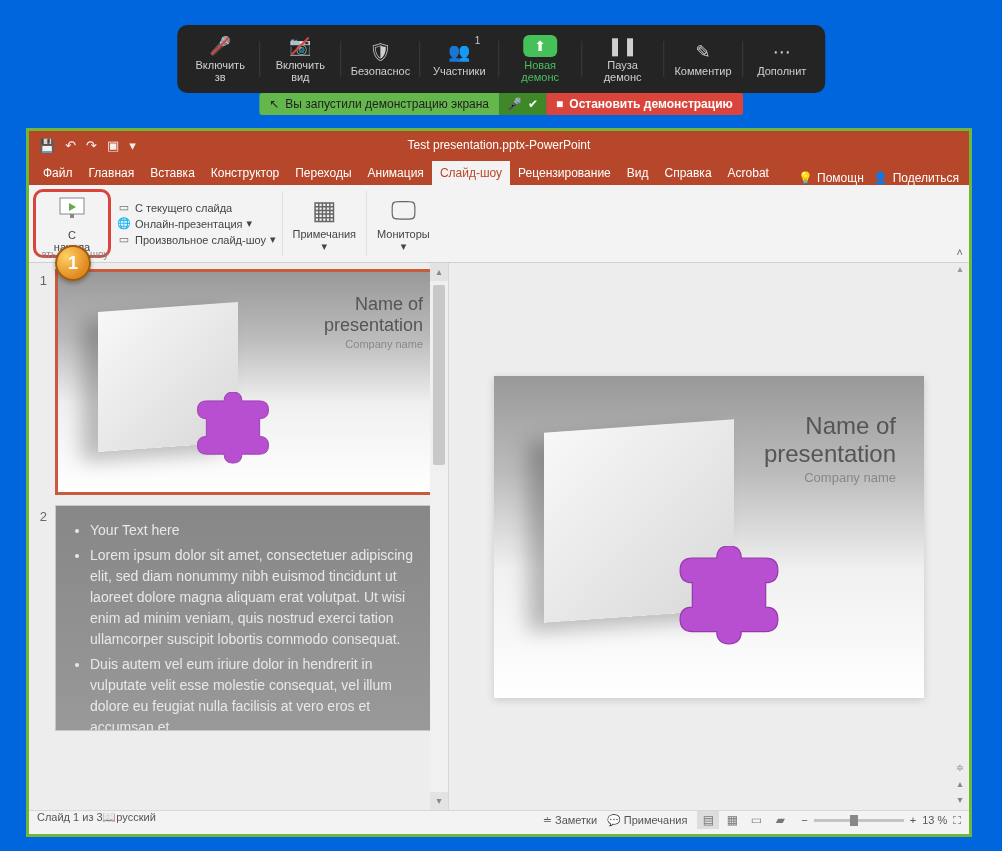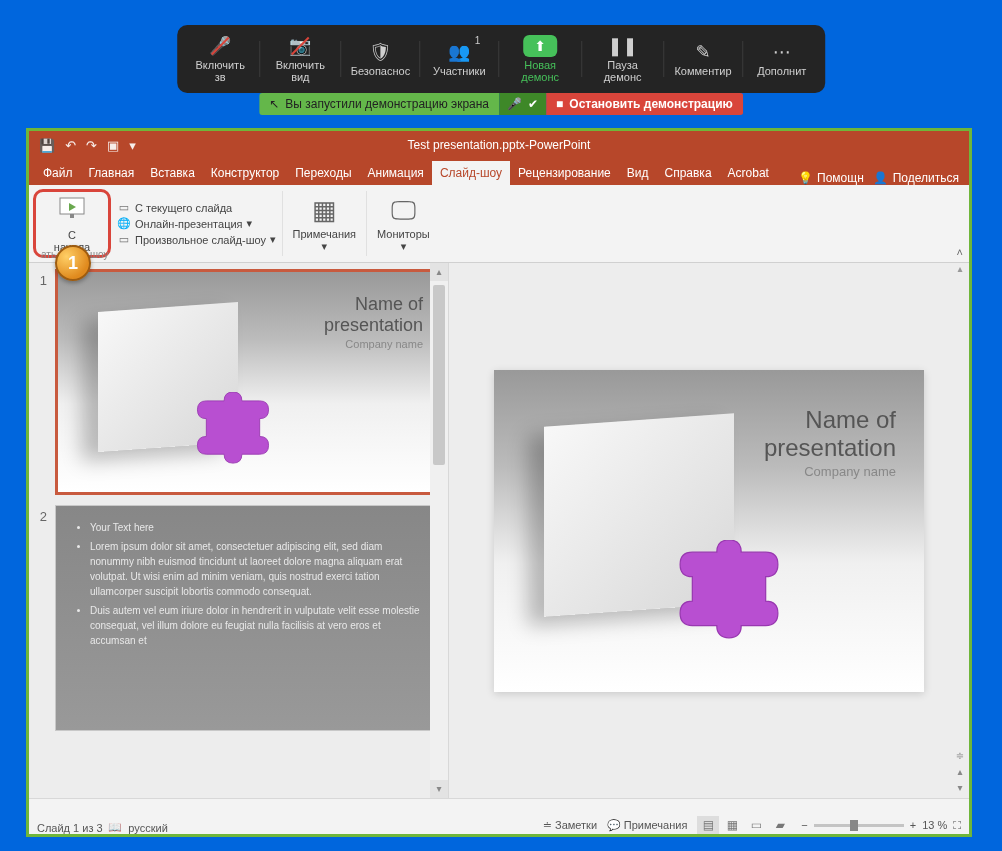--- a/index.html
+++ b/index.html
@@ -56,29 +56,29 @@
 .tslide{flex:1;height:226px;background:#fff;border:1px solid #c8c8c8;position:relative;overflow:hidden}
 .tslide.selected{border:3px solid #c85a3e}
 .puzzle-slide{position:relative;width:100%;height:100%;background:linear-gradient(180deg,#999 0%,#bbb 30%,#f0f0f0 60%,#fff 100%)}
 .puzzle-slide .title{position:absolute;right:18px;top:22px;text-align:right;color:#555}
 .puzzle-slide .title .t1{font-size:18px;font-weight:400}
 .puzzle-slide .title .t2{font-size:11px;color:#888;margin-top:2px}
 .puzzle-cube{position:absolute;left:40px;top:35px;width:140px;height:140px;background:linear-gradient(135deg,#f8f8f8,#d8d8d8);transform:skewY(-4deg);box-shadow:-16px 8px 20px rgba(0,0,0,0.25)}
 .puzzle-piece{position:absolute;left:130px;top:120px;width:90px;height:80px}
 .master-slide{position:relative;width:100%;height:100%;background:linear-gradient(180deg,#878787 0%,#999 100%);color:#fff;padding:14px 18px}
 .master-slide h3{font-size:16px;font-weight:400;margin-bottom:8px}
-.master-slide ul{list-style:disc;padding-left:16px;font-size:10px;line-height:1.5;color:#e8e8e8}
+.master-slide ul{list-style:disc;padding-left:16px;font-size:14px;line-height:1.5;color:#e8e8e8}
 .master-slide ul li{margin-bottom:4px}
 .main-slide{width:430px;height:322px;background:#fff;box-shadow:0 2px 8px rgba(0,0,0,0.15)}
 .main-slide .puzzle-slide .title{right:28px;top:36px}
 .main-slide .puzzle-slide .title .t1{font-size:24px}
 .main-slide .puzzle-slide .title .t2{font-size:13px}
 .main-slide .puzzle-cube{left:50px;top:50px;width:190px;height:190px}
 .main-slide .puzzle-piece{left:170px;top:170px;width:130px;height:110px}
-.statusbar{height:36px;background:#f3f3f3;border-top:1px solid #d8d8d8;display:flex;align-items:flex-end;font-size:11px;color:#555;padding:0 8px;gap:6px}
+.statusbar{height:24px;background:#f3f3f3;border-top:1px solid #d8d8d8;display:flex;align-items:flex-start;font-size:11px;color:#555;padding:0 8px;gap:0}
 .statusbar .sb-right{margin-left:auto;display:flex;align-items:center;gap:10px}
 .view-btns{display:flex;align-items:center;gap:2px}
 .view-btns span{width:22px;height:18px;display:flex;align-items:center;justify-content:center;color:#777;font-size:12px}
 .view-btns span.active{background:#ddd}
 .zoom-slider{display:flex;align-items:center;gap:6px}
 .zslider{width:90px;height:3px;background:#c4c4c4;position:relative}
 .zslider::after{content:"";position:absolute;left:40%;top:-4px;width:8px;height:11px;background:#888}
 svg.piece{width:100%;height:100%}
 </style>
 </head>

